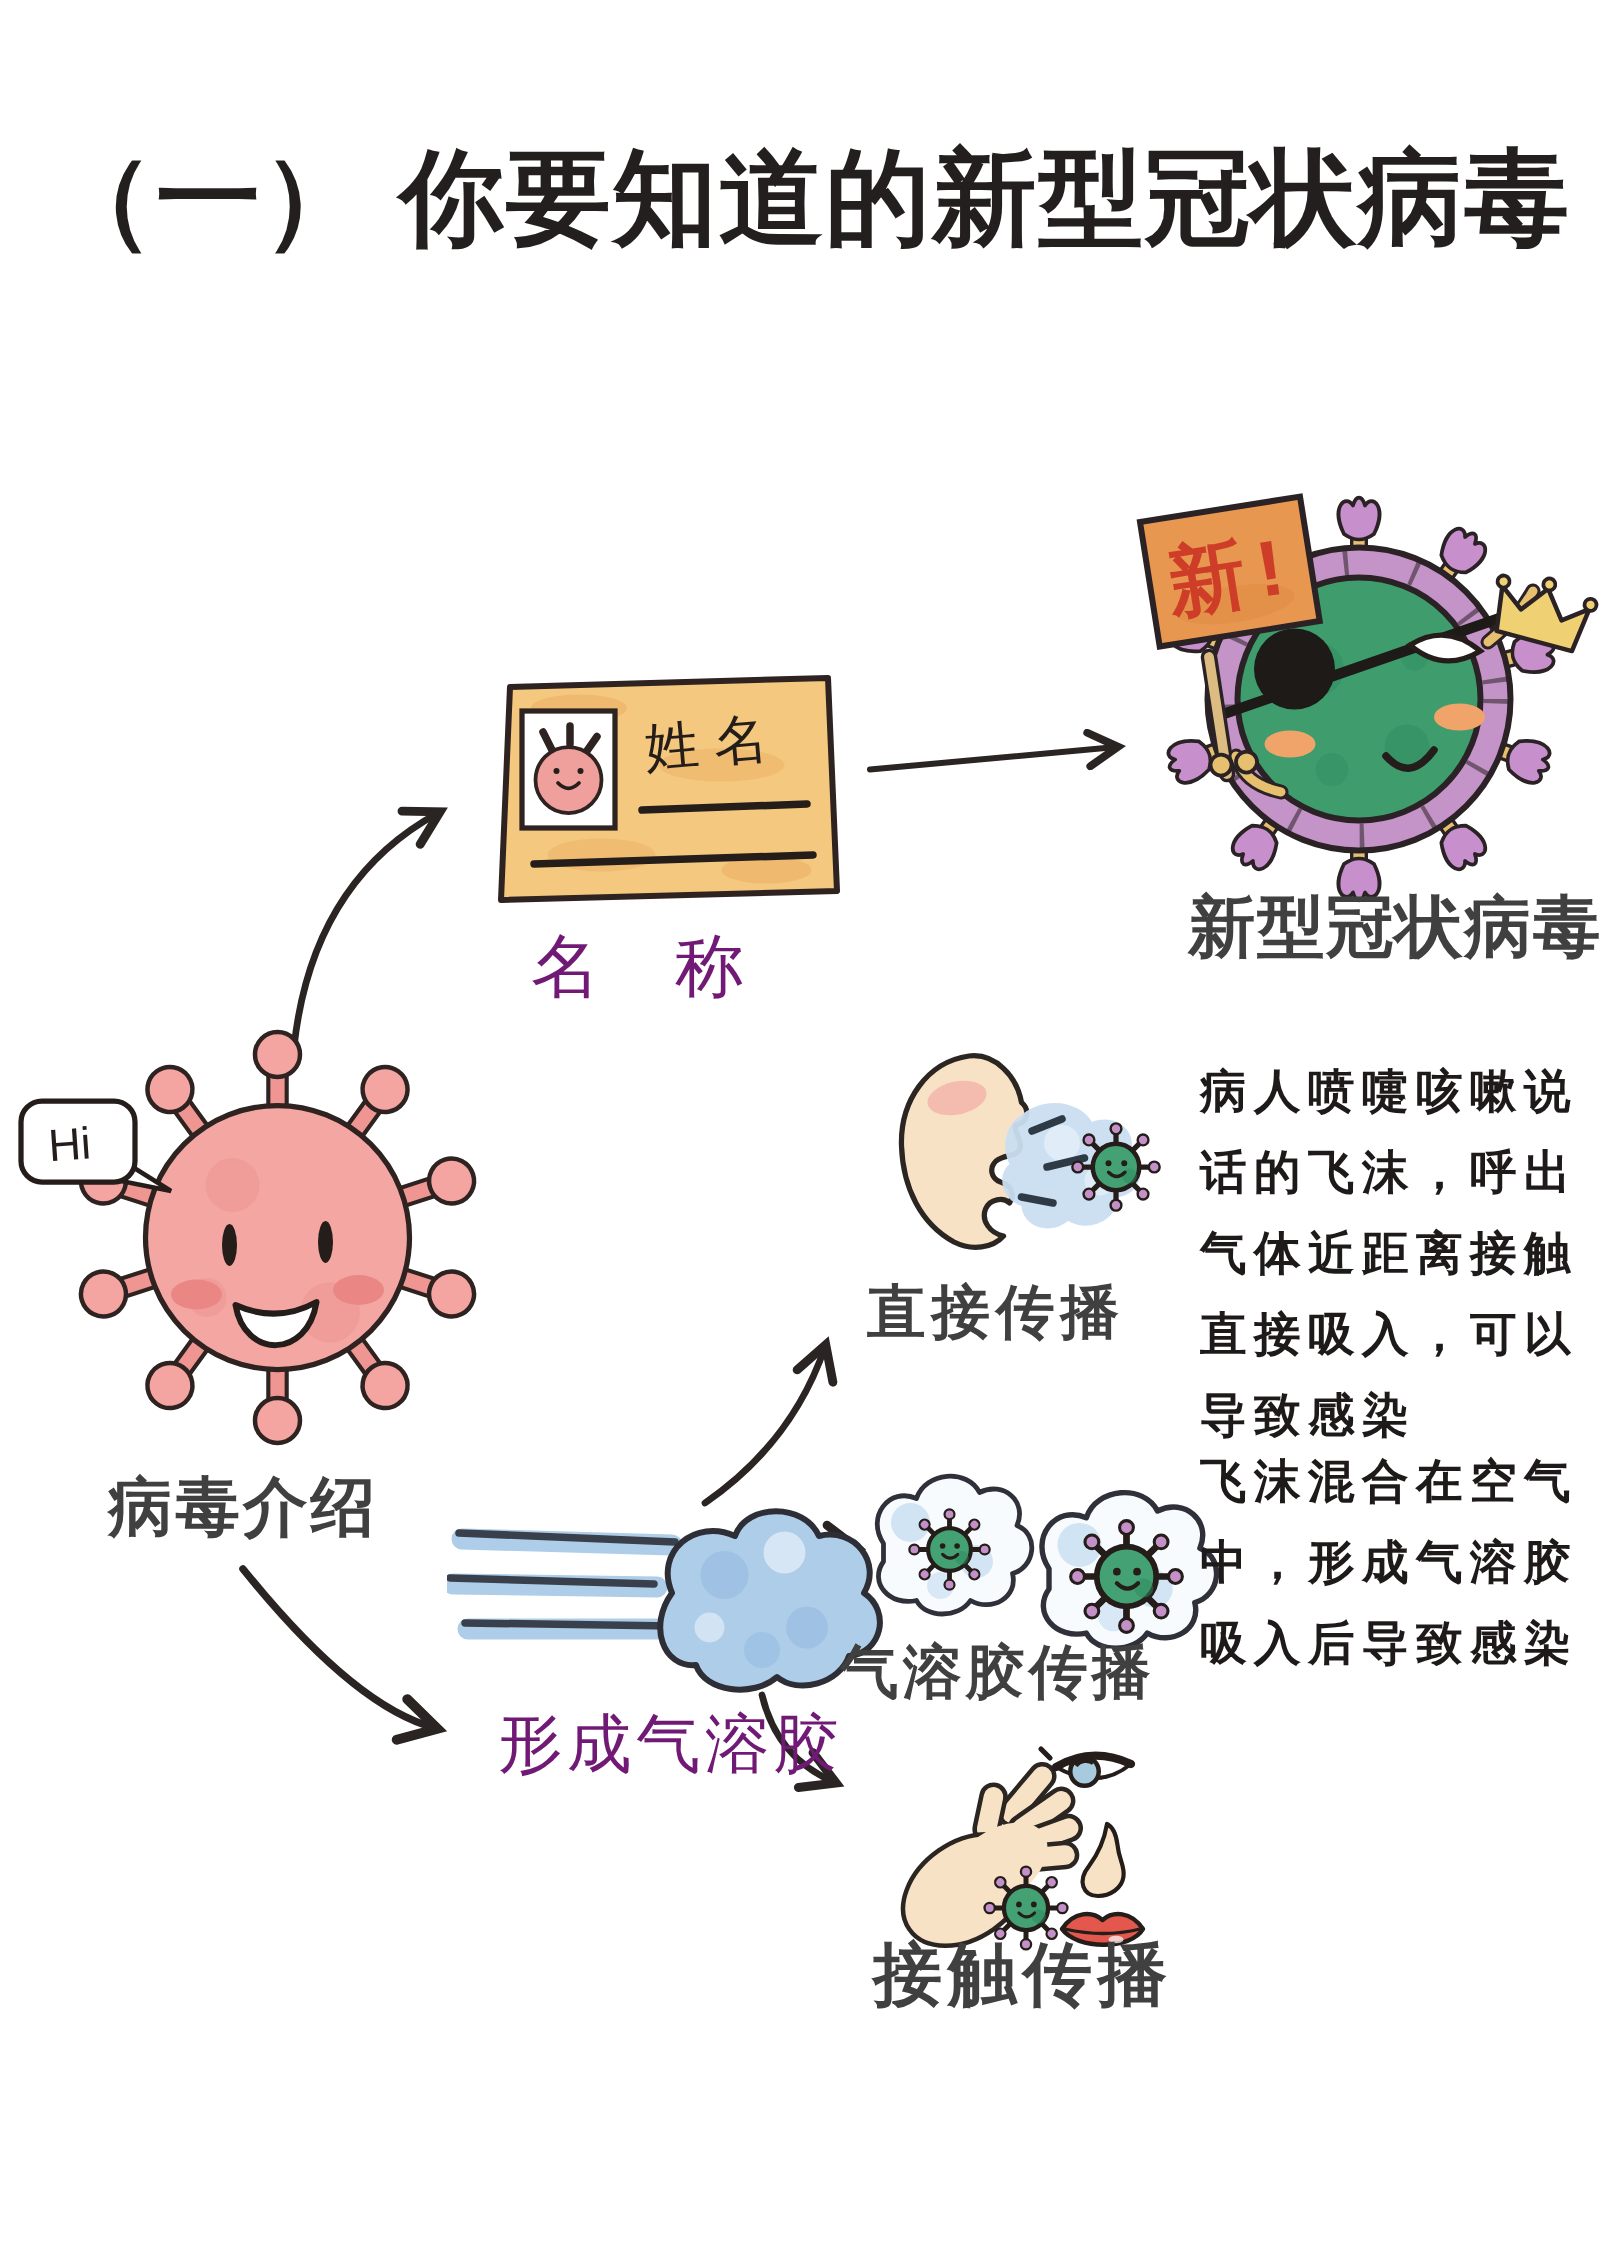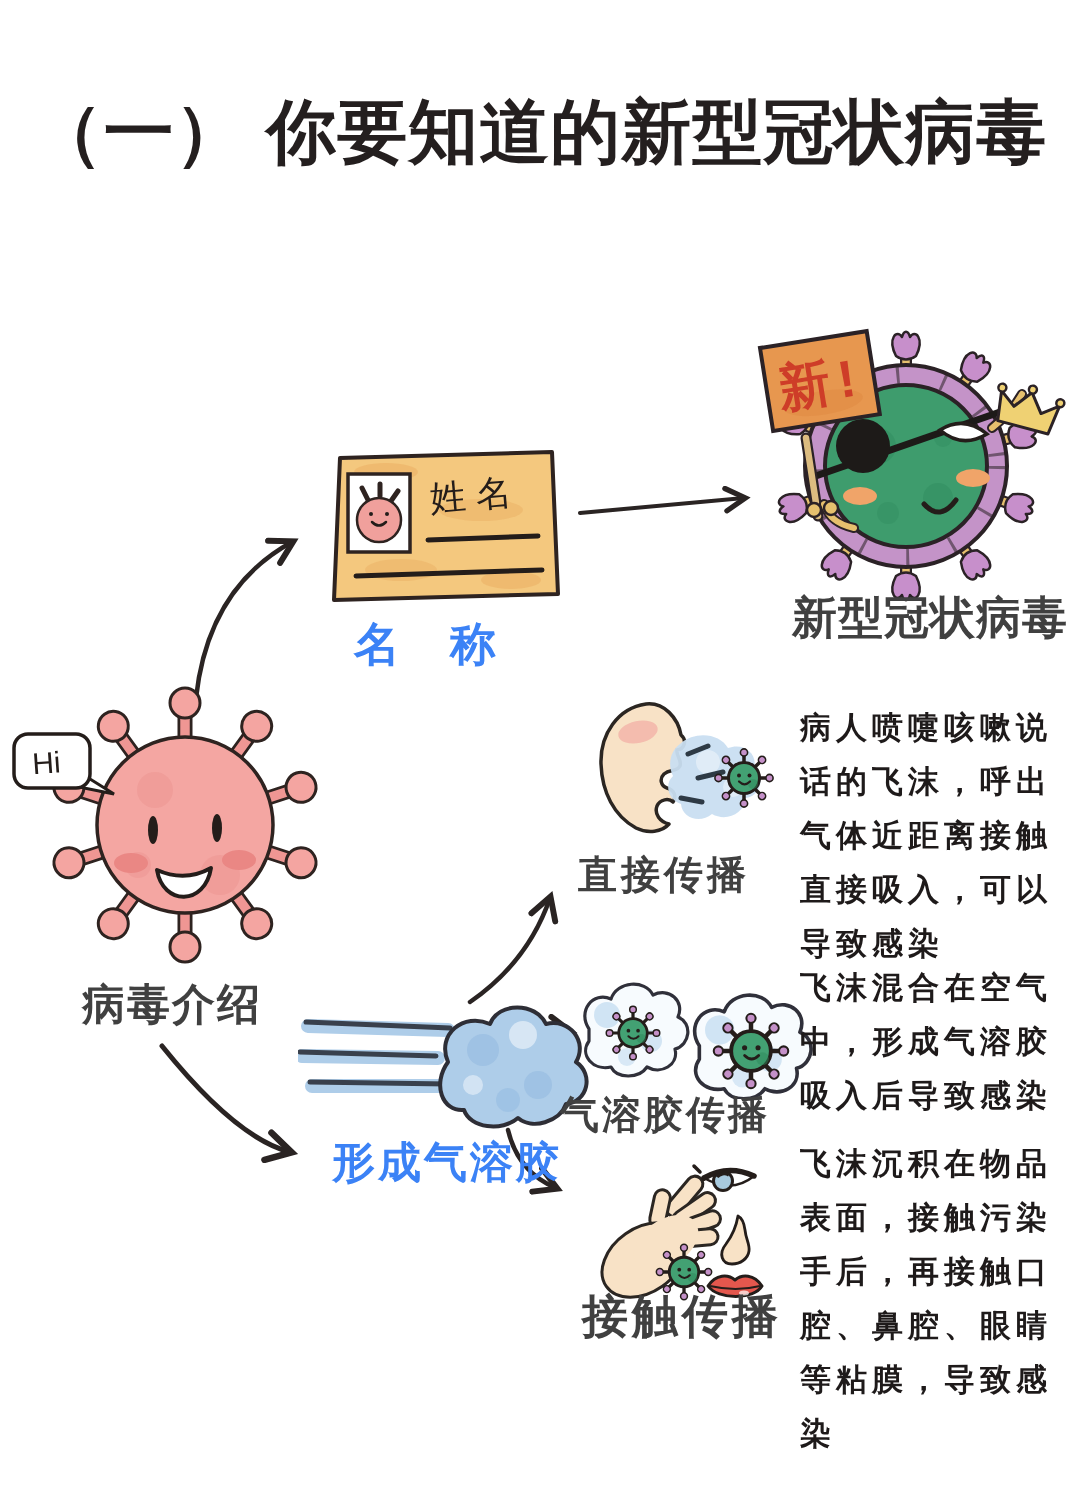--- a/index.html
+++ b/index.html
@@ -2,21 +2,21 @@
 <html><head>
 <meta charset="utf-8">
 <style>
   html,body{margin:0;padding:0;background:#ffffff;}
   .canvas{position:relative;width:1080px;height:1498px;background:#ffffff;overflow:hidden;
           font-family:"Liberation Sans",sans-serif;}
   .abs{position:absolute;}
   .title{left:0;top:42px;width:1080px;text-align:center;font-size:70px;font-weight:900;
          color:#241f1f;letter-spacing:1px;white-space:nowrap;margin-top:44px;}
   .black-label{font-weight:900;color:#404040;white-space:nowrap;}
-  .red-label{font-weight:700;color:#3b82f6;white-space:nowrap;}
+  .red-label{font-weight:400;color:#701a75;white-space:nowrap;}
   .desc{width:270px;font-family:"Liberation Serif",serif;font-weight:700;color:#1e1a1a;
         font-size:31px;line-height:54px;letter-spacing:5px;white-space:pre-line;text-align:justify;}
   svg{display:block;}
   svg text{font-family:"Liberation Sans",sans-serif;}
 </style>
 </head>
 <body>
 
 <div class="canvas">
 
@@ -96,21 +96,21 @@
     <ellipse cx="204" cy="190" rx="17" ry="10" fill="#EA8784"></ellipse>
     <path d="M122,200 C128,236 170,236 176,198 C158,208 140,208 122,200 Z" fill="#ffffff" stroke="#241d1a" stroke-width="4" stroke-linejoin="round"></path>
   </svg>
 
   <svg class="abs" style="left:10px;top:730px" width="112" height="80" viewBox="0 0 112 80">
     <path d="M72,44 L104,64 L64,56 Z" fill="#ffffff" stroke="#241d1a" stroke-width="3"></path>
     <rect x="4" y="4" width="76" height="54" rx="14" fill="#ffffff" stroke="#241d1a" stroke-width="3.5"></rect>
     <text x="22" y="43" font-size="30" fill="#241d1a" transform="rotate(-4 40 30)">Hi</text>
   </svg>
 
-  <div class="abs black-label" style="left:72px;top:976px;width:190px;text-align:right;font-size:43px;letter-spacing:2px">病毒介绍</div>
+  <div class="abs black-label" style="left:72px;top:976px;width:190px;text-align:left;font-size:43px;letter-spacing:2px">病毒介绍</div>
 
   <svg class="abs" style="left:326px;top:448px" width="238" height="158" viewBox="0 0 238 158">
     <path d="M14,10 L226,4 L232,146 L8,152 Z" fill="#F4C87E" stroke="#2e2320" stroke-width="4" stroke-linejoin="round"></path>
     <ellipse cx="60" cy="24" rx="32" ry="9" fill="#E9A95E" opacity="0.45"></ellipse>
     <ellipse cx="155" cy="62" rx="42" ry="11" fill="#E9A95E" opacity="0.4"></ellipse>
     <ellipse cx="75" cy="122" rx="36" ry="11" fill="#E9A95E" opacity="0.4"></ellipse>
     <ellipse cx="185" cy="132" rx="30" ry="9" fill="#E9A95E" opacity="0.45"></ellipse>
     <rect x="22" y="26" width="62" height="78" fill="#ffffff" stroke="#2e2320" stroke-width="3.5"></rect>
     <g>
       <line x1="42" y1="52" x2="36" y2="40" stroke="#2e2320" stroke-width="5" stroke-linecap="round"></line>
@@ -262,20 +262,14 @@
     </g>
     <g transform="translate(164,140)">
       <path d="M-28,-2 C-20,-14 -8,-14 -1,-8 C6,-14 18,-14 26,-2 C18,12 -18,12 -28,-2 Z" fill="#E4574D" stroke="#241d1a" stroke-width="3" stroke-linejoin="round"></path>
       <path d="M-26,-2 Q0,4 24,-2" fill="none" stroke="#241d1a" stroke-width="2.2"></path>
       <ellipse cx="8" cy="5" rx="5" ry="2.5" fill="#ffffff" opacity="0.7"></ellipse>
     </g>
     <use href="#mv" transform="translate(112,124) scale(0.95)"></use>
   </svg>
 
   <div class="abs black-label" style="left:582px;top:1286px;width:168px;text-align:center;font-size:46px;letter-spacing:4px">接触传播</div>
-  <div class="abs desc" style="left:800px;top:1137px">飞沫沉积在物品
-表面，接触污染
-手后，再接触口
-腔、鼻腔、眼睛
-等粘膜，导致感
-染</div>
 
 </div>
 
 </body></html>

